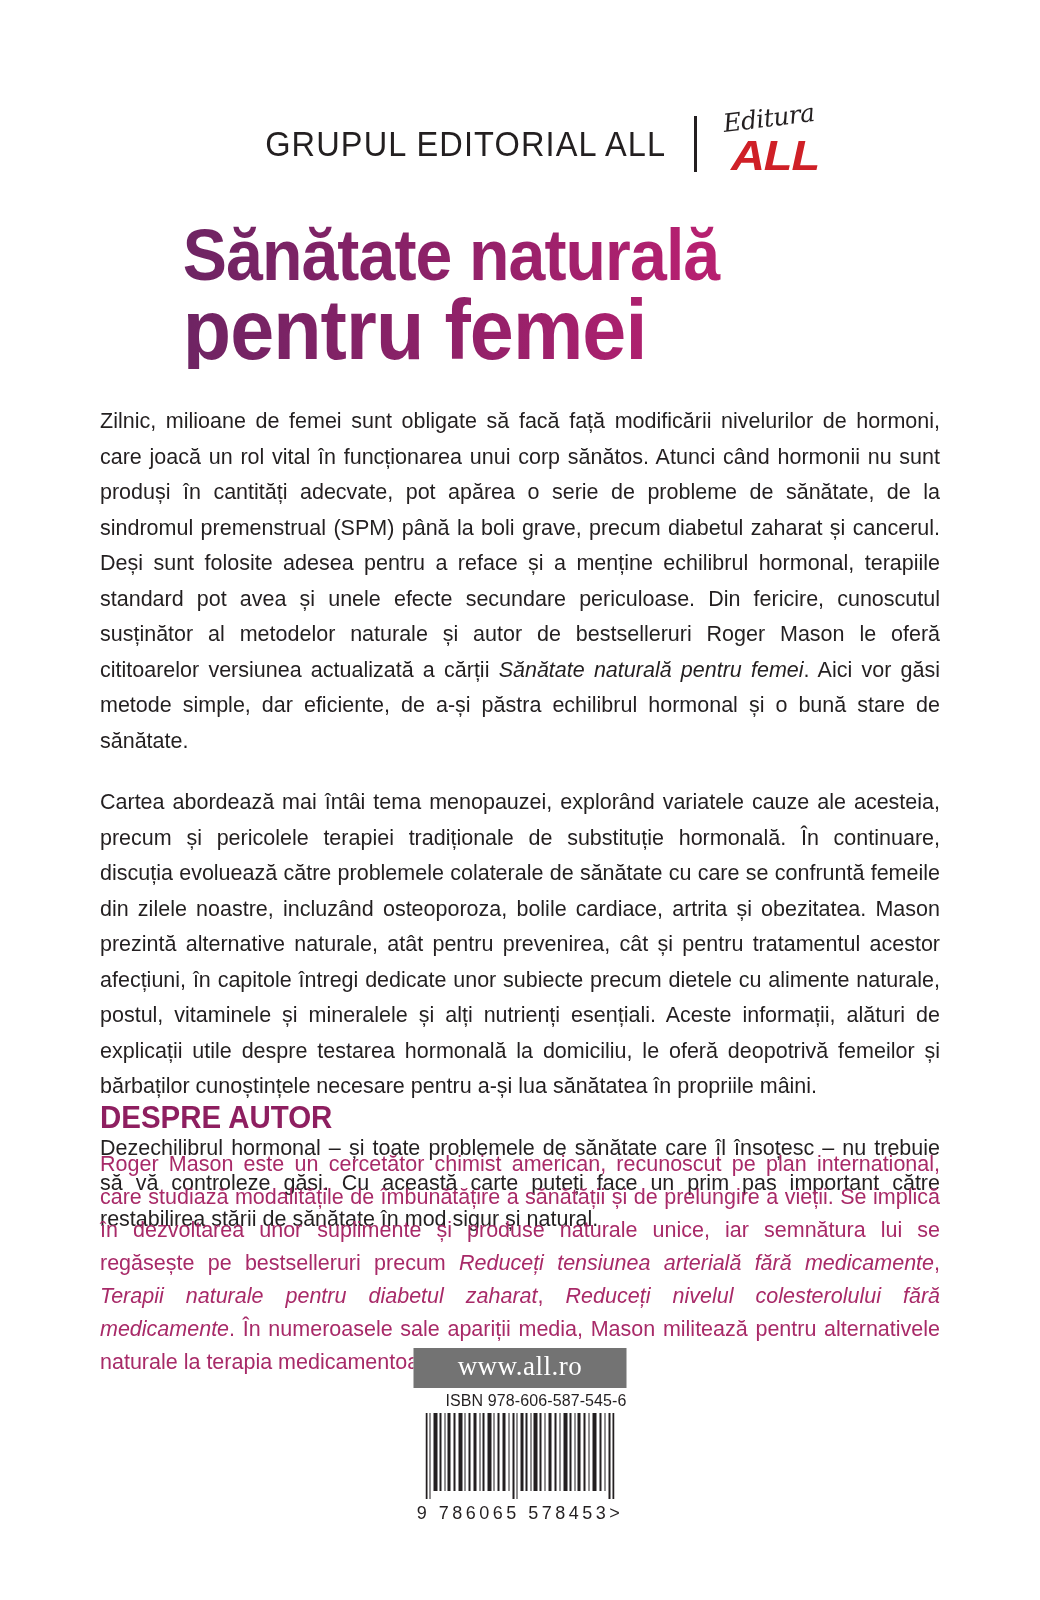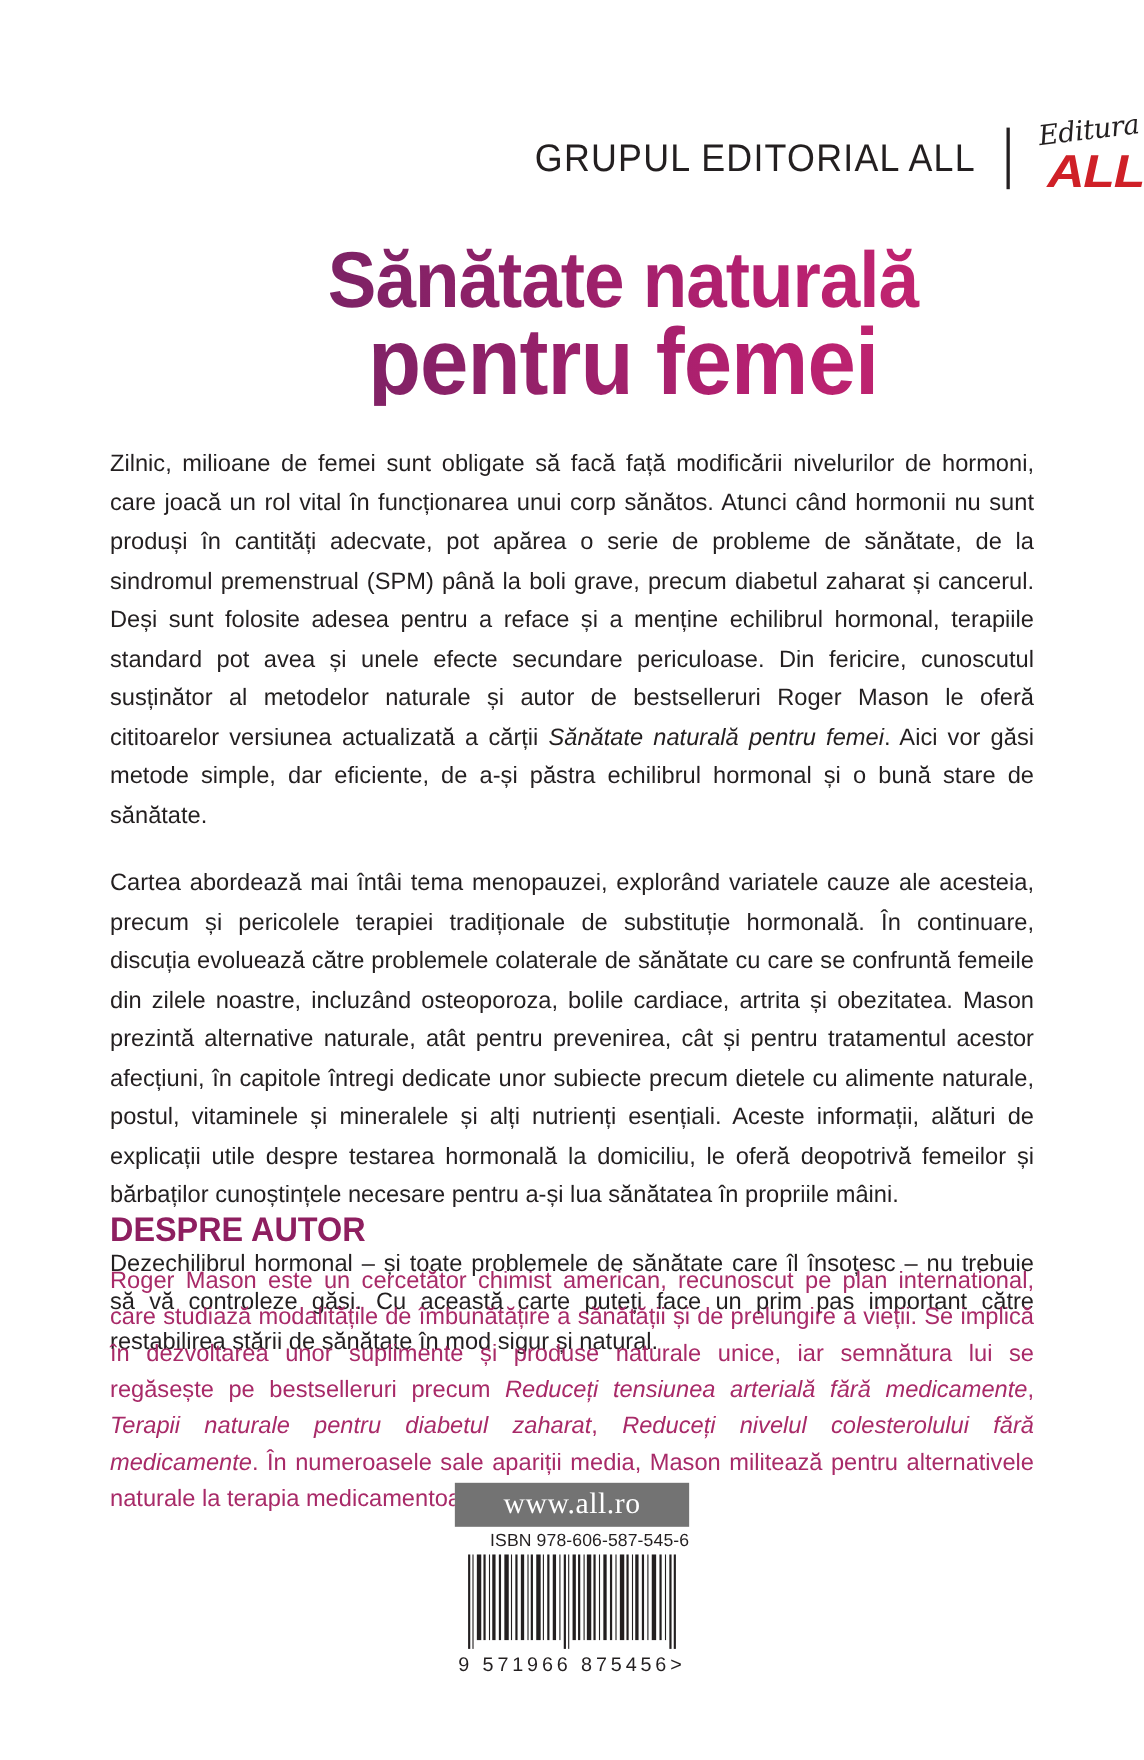--- a/index.html
+++ b/index.html
@@ -20,25 +20,25 @@
     position: absolute;
     inset: 0;
     background: #ffffff;
   }
 
   
   .publisher-bar {
     position: absolute;
     top: 108px;
     left: 0;
-    right: 14px;
+    right: 0;
     height: 72px;
     display: flex;
     align-items: center;
-    justify-content: flex-end;
+    justify-content: center;
     gap: 0;
   }
   .publisher-name {
     font-family: "Liberation Sans", sans-serif;
     font-size: 35px;
     letter-spacing: 1.2px;
     font-weight: 400;
     color: #231f20;
     white-space: nowrap;
     transform: scaleX(0.93);
@@ -82,21 +82,21 @@
     transform: scaleX(1.12);
     transform-origin: left bottom;
   }
 
   
   .title-block {
     position: absolute;
     top: 222px;
     left: 116px;
     right: 90px;
-    text-align: center;
+    text-align: left;
   }
   .title-line {
     font-family: "Liberation Sans", sans-serif;
     font-weight: 700;
     letter-spacing: -1px;
     line-height: 0.92;
     white-space: nowrap;
     display: block;
     background-image: linear-gradient(90deg, #6e2463 0%, #8e2168 34%, #b52070 66%, #c9276f 100%);
     -webkit-background-clip: text;
@@ -272,16 +272,16 @@
           <rect x="158" y="0" width="2" height="78"></rect>
           <rect x="163" y="0" width="1" height="78"></rect>
           <rect x="167" y="0" width="4" height="78"></rect>
           <rect x="174" y="0" width="2" height="78"></rect>
           <rect x="179" y="0" width="1" height="78"></rect>
           <rect x="183" y="0" width="2" height="86"></rect>
           <rect x="187" y="0" width="2" height="86"></rect>
         </g>
       </svg>
     </div>
-    <div class="barcode-digits"><span>9 571966 875456</span><span>&gt;</span></div>
+    <div class="barcode-digits"><span>9 786065 578453</span><span>&gt;</span></div>
   </div>
 
 </div>
 
 </body></html>

